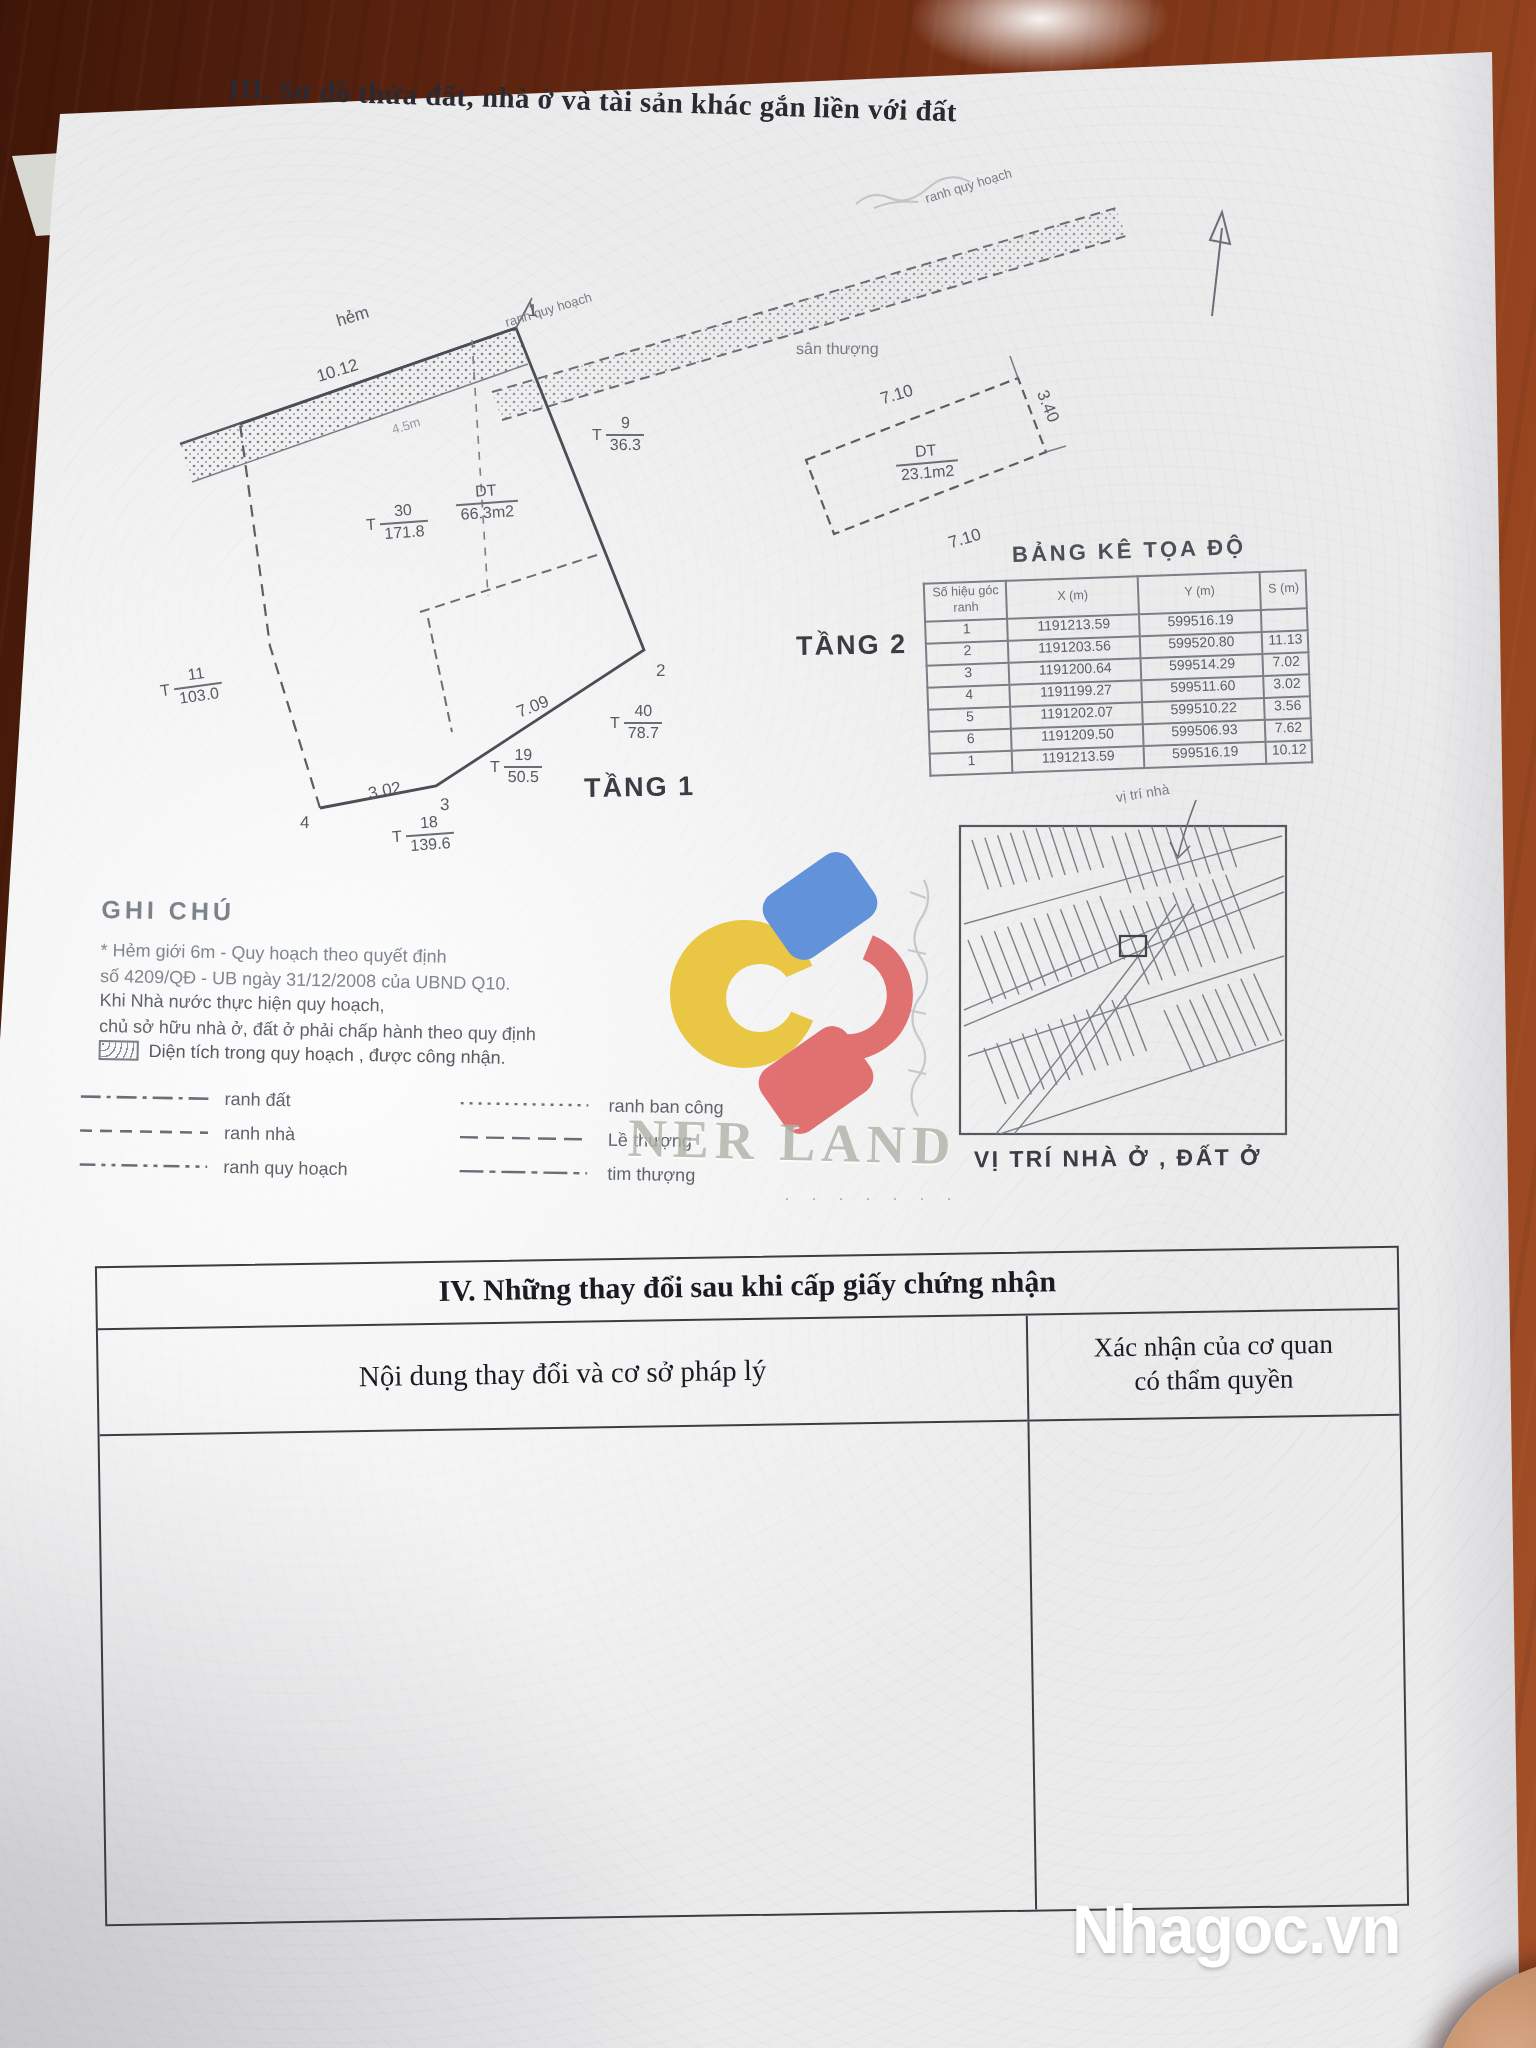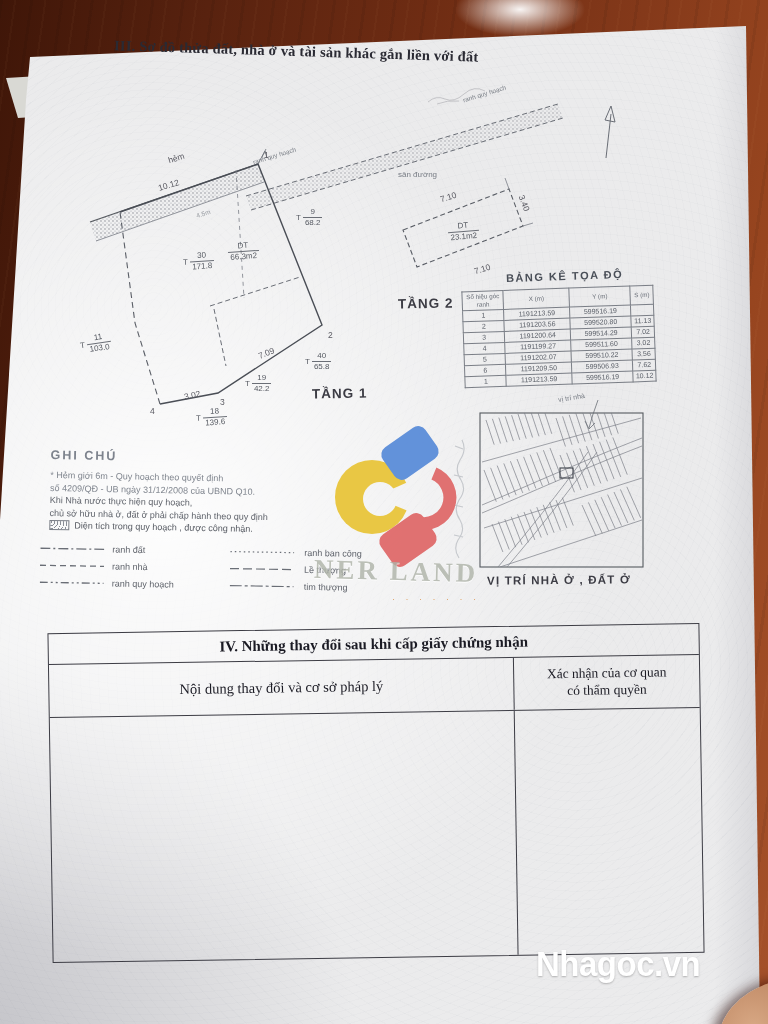--- a/index.html
+++ b/index.html
@@ -240,66 +240,66 @@
   <div class="abs frac" style="left:228px;top:242px;transform:rotate(-4deg);">
     <span class="stack">
         <span class="num">DT</span>
         <span class="den">66.3m2</span>
       </span>
   </div>
   <div class="abs frac" style="left:296px;top:208px;">
     <span>T</span>
       <span class="stack">
         <span class="num">9</span>
-        <span class="den">68.2</span>
+        <span class="den">36.3</span>
       </span>
   </div>
   <div class="abs frac" style="left:305px;top:352px;">
     <span>T</span>
       <span class="stack">
         <span class="num">40</span>
-        <span class="den">65.8</span>
+        <span class="den">78.7</span>
       </span>
   </div>
   <div class="abs frac" style="left:245px;top:374px;">
     <span>T</span>
       <span class="stack">
         <span class="num">19</span>
-        <span class="den">42.2</span>
+        <span class="den">50.5</span>
       </span>
   </div>
   <div class="abs frac" style="left:80px;top:334px;transform:rotate(-8deg);">
     <span>T</span>
       <span class="stack">
         <span class="num">11</span>
         <span class="den">103.0</span>
       </span>
   </div>
   <div class="abs frac" style="left:196px;top:408px;transform:rotate(-4deg);">
     <span>T</span>
       <span class="stack">
         <span class="num">18</span>
         <span class="den">139.6</span>
       </span>
   </div>
   <div class="abs dim" style="left:258px;top:348px;transform:rotate(-22deg);">7.09</div>
   <div class="abs dim" style="left:184px;top:390px;transform:rotate(-12deg);">3.02</div>
-  <div class="abs floor-label" style="left:312px;top:386px;transform:rotate(-1deg);">TẦNG 1</div>
-
-  <div class="abs tag" style="left:398px;top:170px;font-size:8px;">sân đường</div>
+  <div class="abs floor-label" style="left:292px;top:386px;transform:rotate(-1deg);">TẦNG 1</div>
+
+  <div class="abs tag" style="left:398px;top:170px;font-size:8px;">sân thượng</div>
   <div class="abs dim" style="left:440px;top:192px;transform:rotate(-17deg);">7.10</div>
   <div class="abs dim" style="left:516px;top:198px;transform:rotate(68deg);">3.40</div>
   <div class="abs frac" style="left:448px;top:222px;transform:rotate(-5deg);">
     <span class="stack">
         <span class="num">DT</span>
         <span class="den">23.1m2</span>
       </span>
   </div>
   <div class="abs dim" style="left:474px;top:264px;transform:rotate(-17deg);">7.10</div>
-  <div class="abs floor-label" style="left:398px;top:296px;transform:rotate(-1deg);">TẦNG 2</div>
+  <div class="abs floor-label" style="left:398px;top:315px;transform:rotate(-1deg);">TẦNG 2</div>
 
   <div class="abs" id="coord-title">BẢNG KÊ TỌA ĐỘ</div>
   <div class="abs" id="coord-wrap">
     <table class="coord">
       <thead>
         <tr>
           <th style="width:38px;">Số hiệu góc ranh</th>
           <th style="width:62px;">X (m)</th>
           <th style="width:58px;">Y (m)</th>
           <th>S (m)</th>

